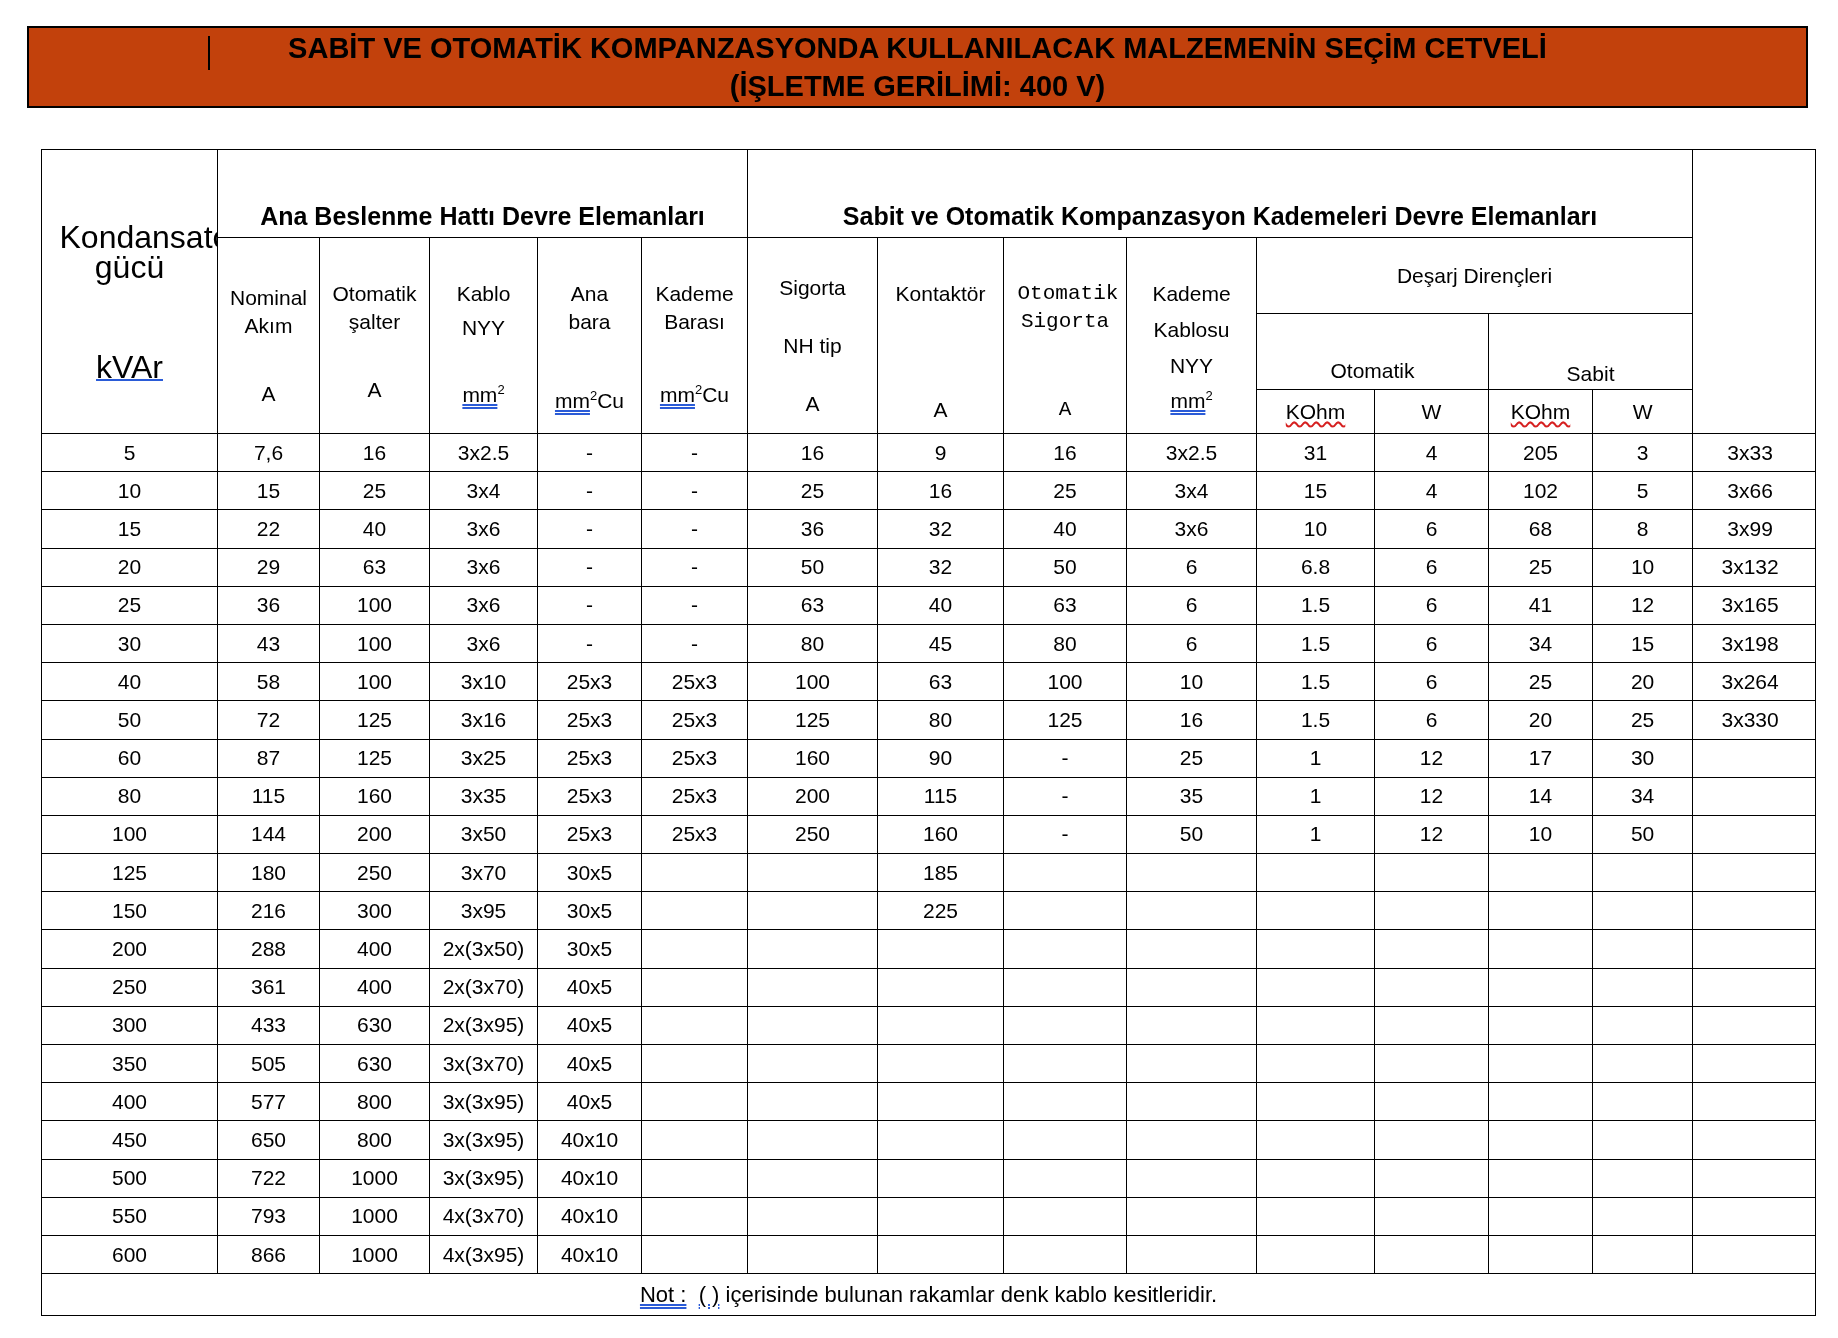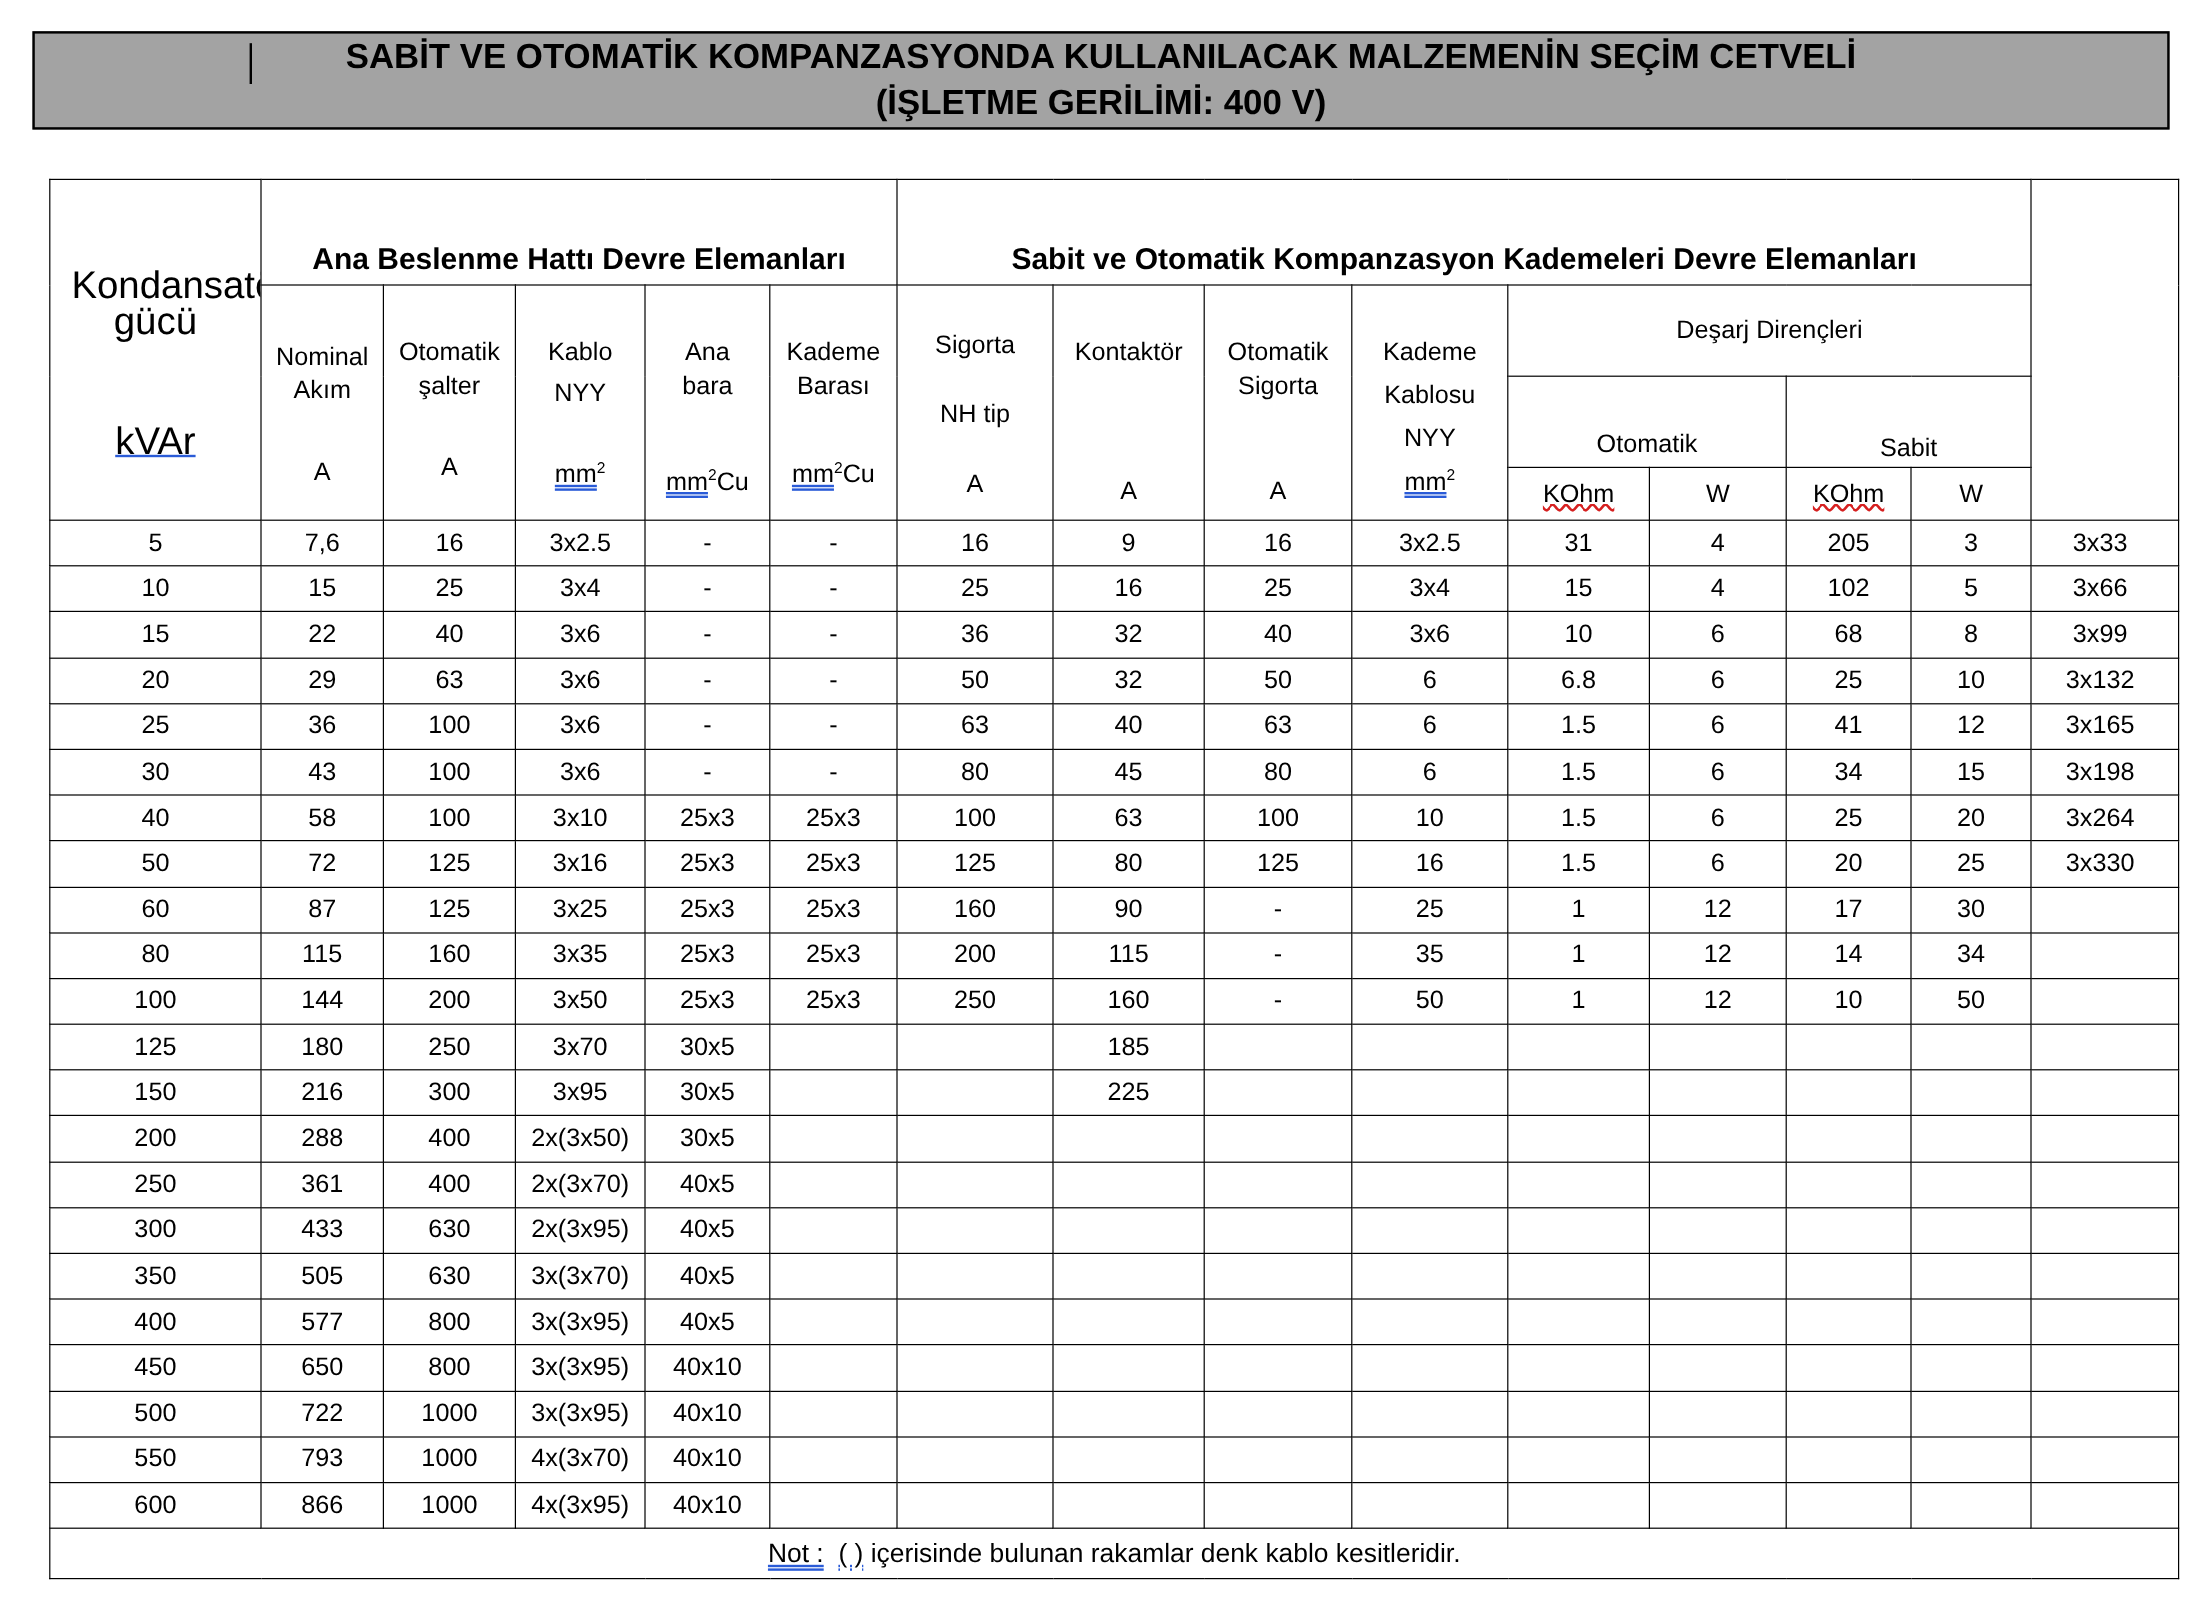--- a/index.html
+++ b/index.html
@@ -1,21 +1,21 @@
 <!DOCTYPE html>
 <html><head>
 <meta charset="utf-8">
 <style>
   * { box-sizing: border-box; margin: 0; padding: 0; }
   html, body { width: 1838px; height: 1338px; background: #ffffff; overflow: hidden; }
   body { position: relative; font-family: "Liberation Sans", sans-serif; color: #000; }
 
   .title-box {
     position: absolute; left: 27px; top: 26px; width: 1781px; height: 82px;
-    background: #a3a3a3; border: 2px solid #000;
+    background: #c2410c; border: 2px solid #000;
     display: flex; flex-direction: column; align-items: center; justify-content: center;
     font-weight: bold; font-size: 29px; line-height: 38px; text-align: center;
   }
   .title-box .caret { position: absolute; left: 179px; top: 8px; width: 2px; height: 34px; background: #000; }
 
   table.main {
     position: absolute; left: 41px; top: 149px; width: 1774px;
     border-collapse: collapse; table-layout: fixed;
     font-size: 21px;
   }
@@ -97,21 +97,21 @@
       </th>
       <th rowspan="3" class="hcell" style="padding-top:36px;">
         <div>Sigorta</div>
         <div style="margin-top:30px;">NH tip</div>
         <div style="margin-top:30px;">A</div>
       </th>
       <th rowspan="3" class="hcell" style="padding-top:42px;">
         <div>Kontaktör</div>
         <div style="margin-top:88px;">A</div>
       </th>
-      <th rowspan="3" class="hcell" style="padding-top:42px;">
+      <th rowspan="3" class="hcell" style="padding-top:42px;font-family:Liberation Mono, monospace;">
         <div style="white-space:normal; width:95px; margin:0 auto;">Otomatik Sigorta</div>
         <div style="margin-top:60px;">A</div>
       </th>
       <th rowspan="3" class="hcell" style="padding-top:42px;">
         <div>Kademe</div>
         <div style="margin-top:8px;">Kablosu</div>
         <div style="margin-top:8px;">NYY</div>
         <div style="margin-top:2px;"><span class="uline">mm</span><sup>2</sup></div>
       </th>
       <th colspan="4" class="hcell" style="vertical-align:middle; padding-top:0;">Deşarj Dirençleri</th>

